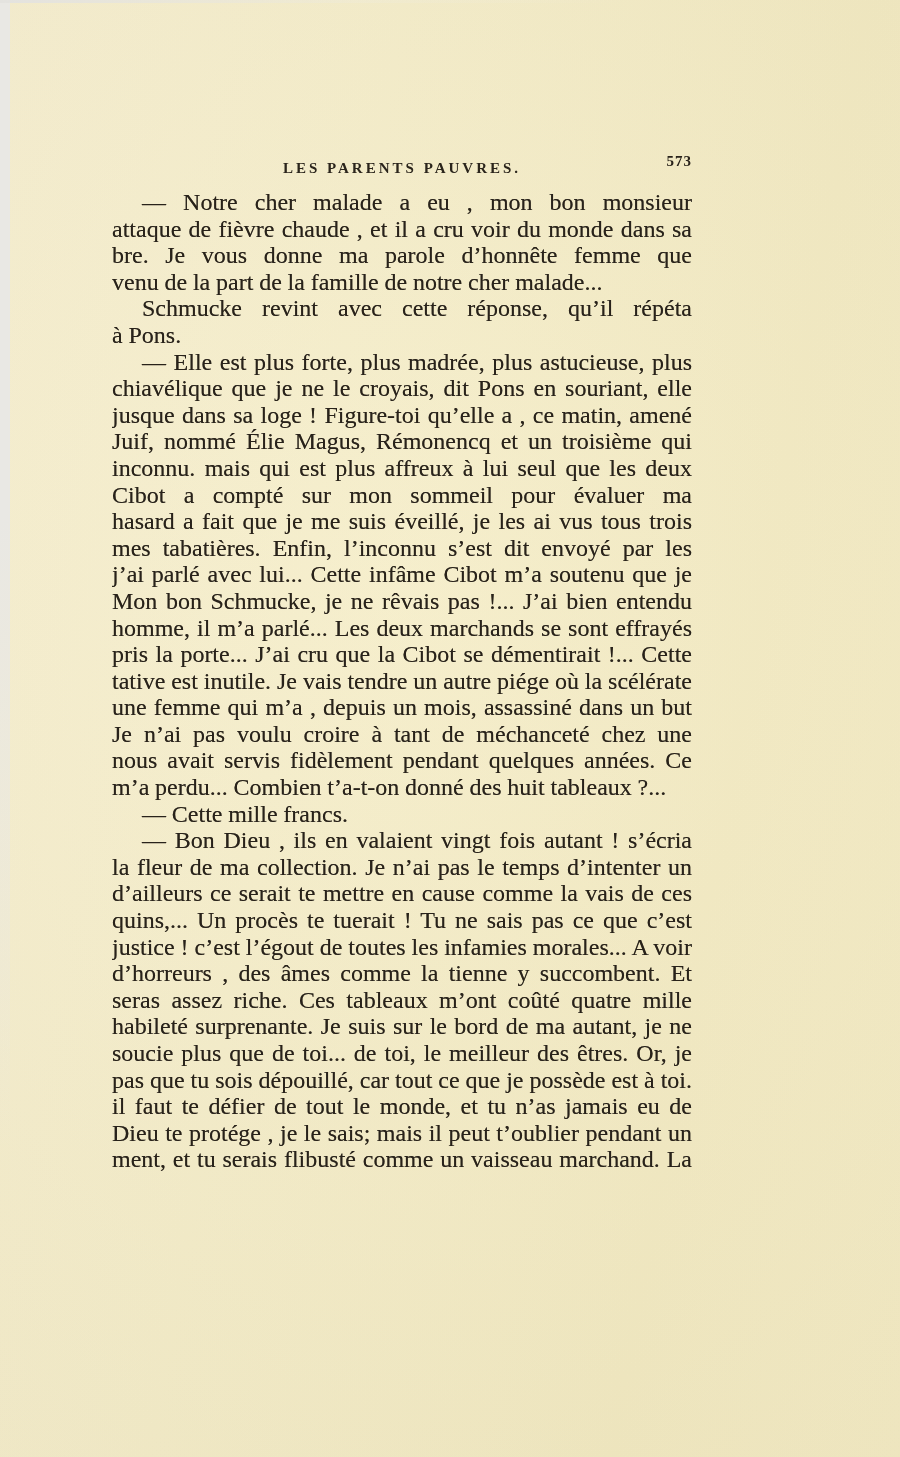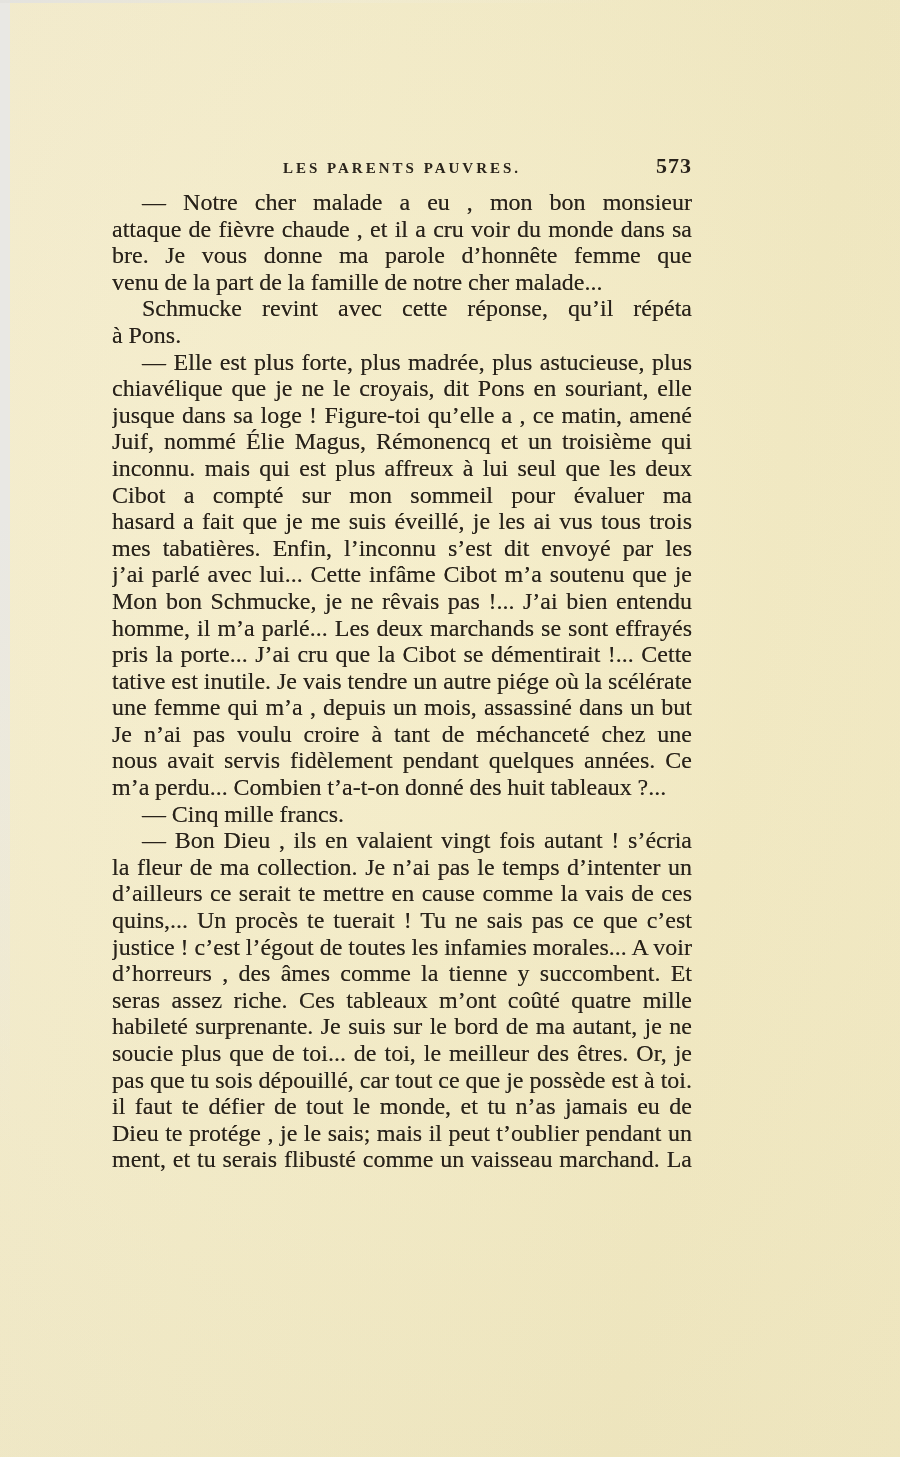--- a/index.html
+++ b/index.html
@@ -56,21 +56,21 @@
     font-size: 15px;
     letter-spacing: 3px;
     font-weight: bold;
     white-space: nowrap;
     color: #2b251c;
   }
   .page-number {
     position: absolute;
     right: 0;
     top: -2px;
-    font-size: 22px;
+    font-size: 15px;
     font-weight: bold;
     letter-spacing: 1px;
     color: #28221a;
   }
   .textblock {
     width: 580px;
   }
   .line {
     height: 26.6px;
     line-height: 26.6px;
@@ -118,21 +118,21 @@
         <div class="line">mes tabatières. Enfin, l’inconnu s’est dit envoyé par les Camusot,</div>
         <div class="line">j’ai parlé avec lui... Cette infâme Cibot m’a soutenu que je rêvais...</div>
         <div class="line">Mon bon Schmucke, je ne rêvais pas !... J’ai bien entendu cet</div>
         <div class="line">homme, il m’a parlé... Les deux marchands se sont effrayés et ont</div>
         <div class="line">pris la porte... J’ai cru que la Cibot se démentirait !... Cette ten-</div>
         <div class="line">tative est inutile. Je vais tendre un autre piége où la scélérate se</div>
         <div class="line">une femme qui m’a , depuis un mois, assassiné dans un but cupide.</div>
         <div class="line">Je n’ai pas voulu croire à tant de méchanceté chez une femme qui</div>
         <div class="line">nous avait servis fidèlement pendant quelques années. Ce doute</div>
         <div class="line para-end">m’a perdu... Combien t’a-t-on donné des huit tableaux ?...</div>
-        <div class="line para-start para-end">— Cinq mille francs.</div>
+        <div class="line para-start para-end">— Cette mille francs.</div>
         <div class="line para-start">— Bon Dieu , ils en valaient vingt fois autant ! s’écria Pons, c’est</div>
         <div class="line">la fleur de ma collection. Je n’ai pas le temps d’intenter un procès,</div>
         <div class="line">d’ailleurs ce serait te mettre en cause comme la vais de ces co-</div>
         <div class="line">quins,... Un procès te tuerait ! Tu ne sais pas ce que c’est que la</div>
         <div class="line">justice ! c’est l’égout de toutes les infamies morales... A voir tant</div>
         <div class="line">d’horreurs , des âmes comme la tienne y succombent. Et puis tu</div>
         <div class="line">seras assez riche. Ces tableaux m’ont coûté quatre mille francs, je</div>
         <div class="line">habileté surprenante. Je suis sur le bord de ma autant, je ne me</div>
         <div class="line">soucie plus que de toi... de toi, le meilleur des êtres. Or, je ne veux</div>
         <div class="line">pas que tu sois dépouillé, car tout ce que je possède est à toi. Donc,</div>

